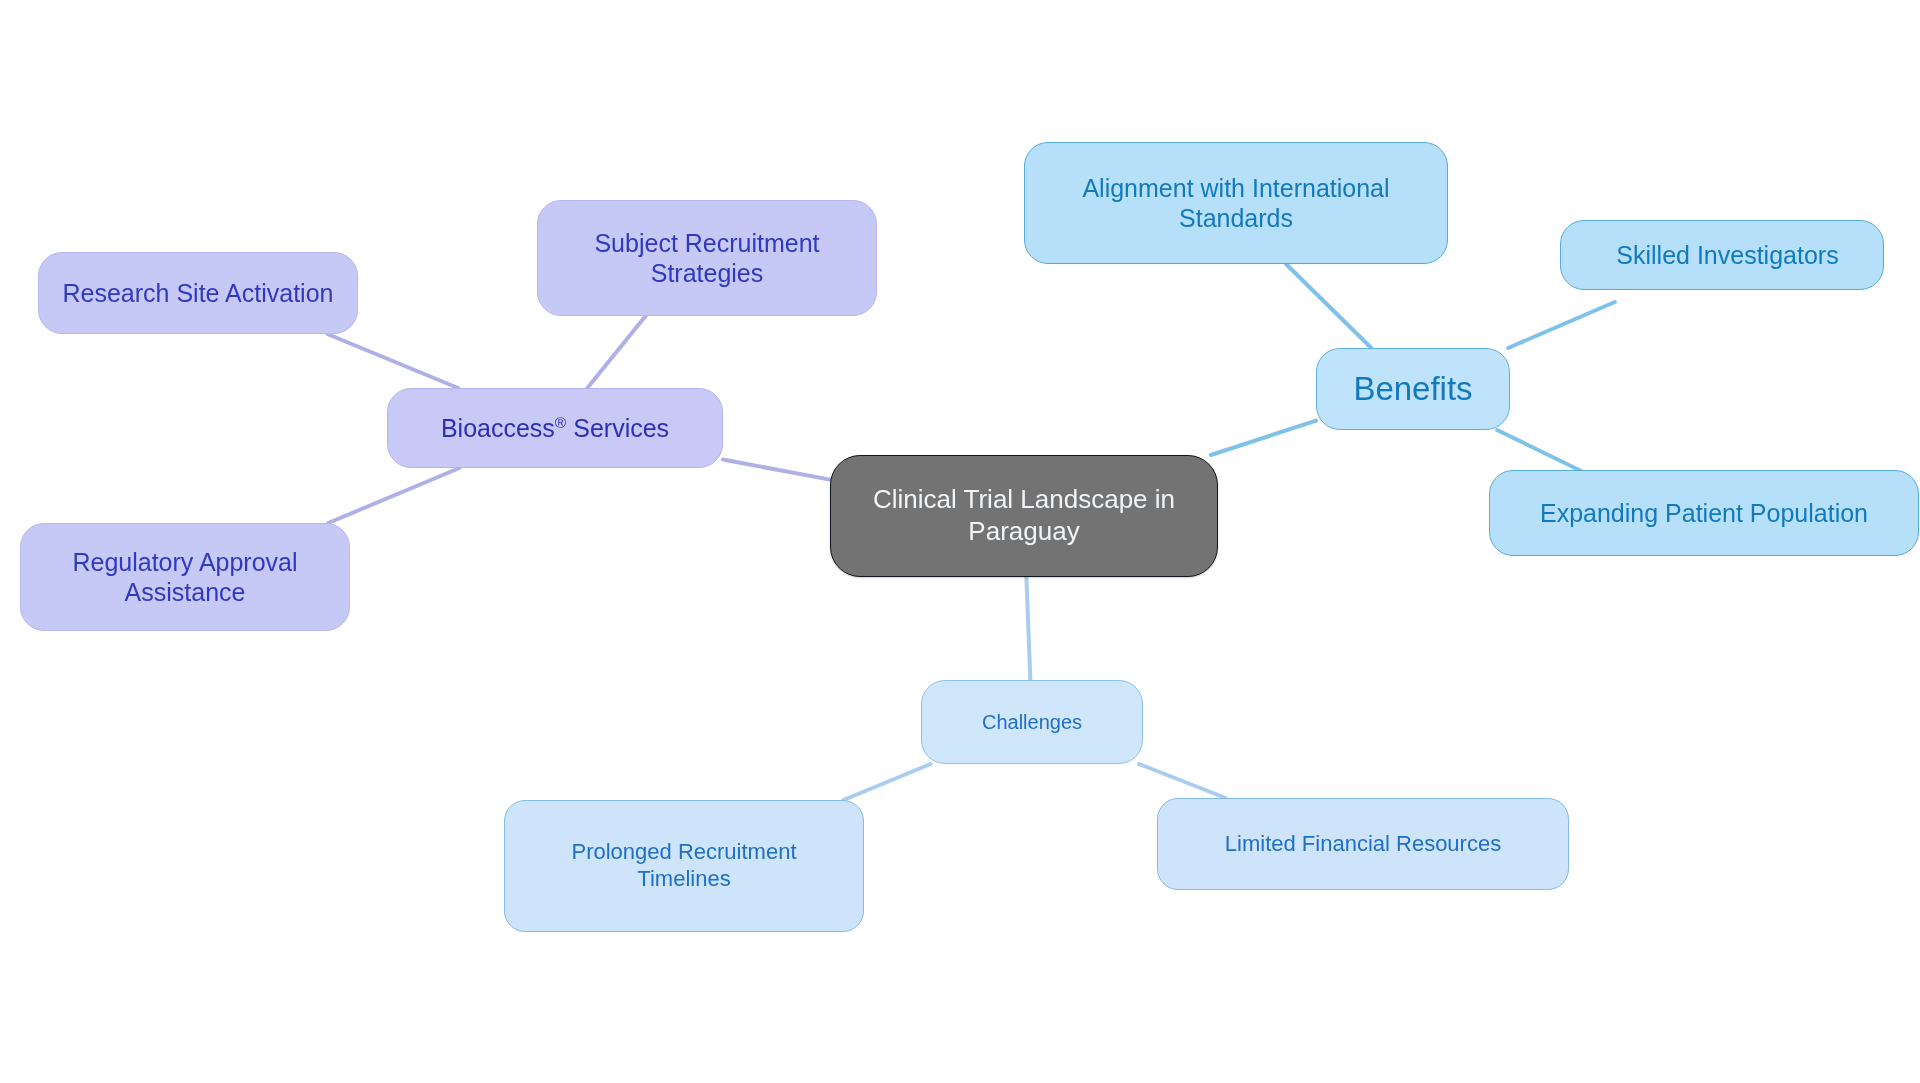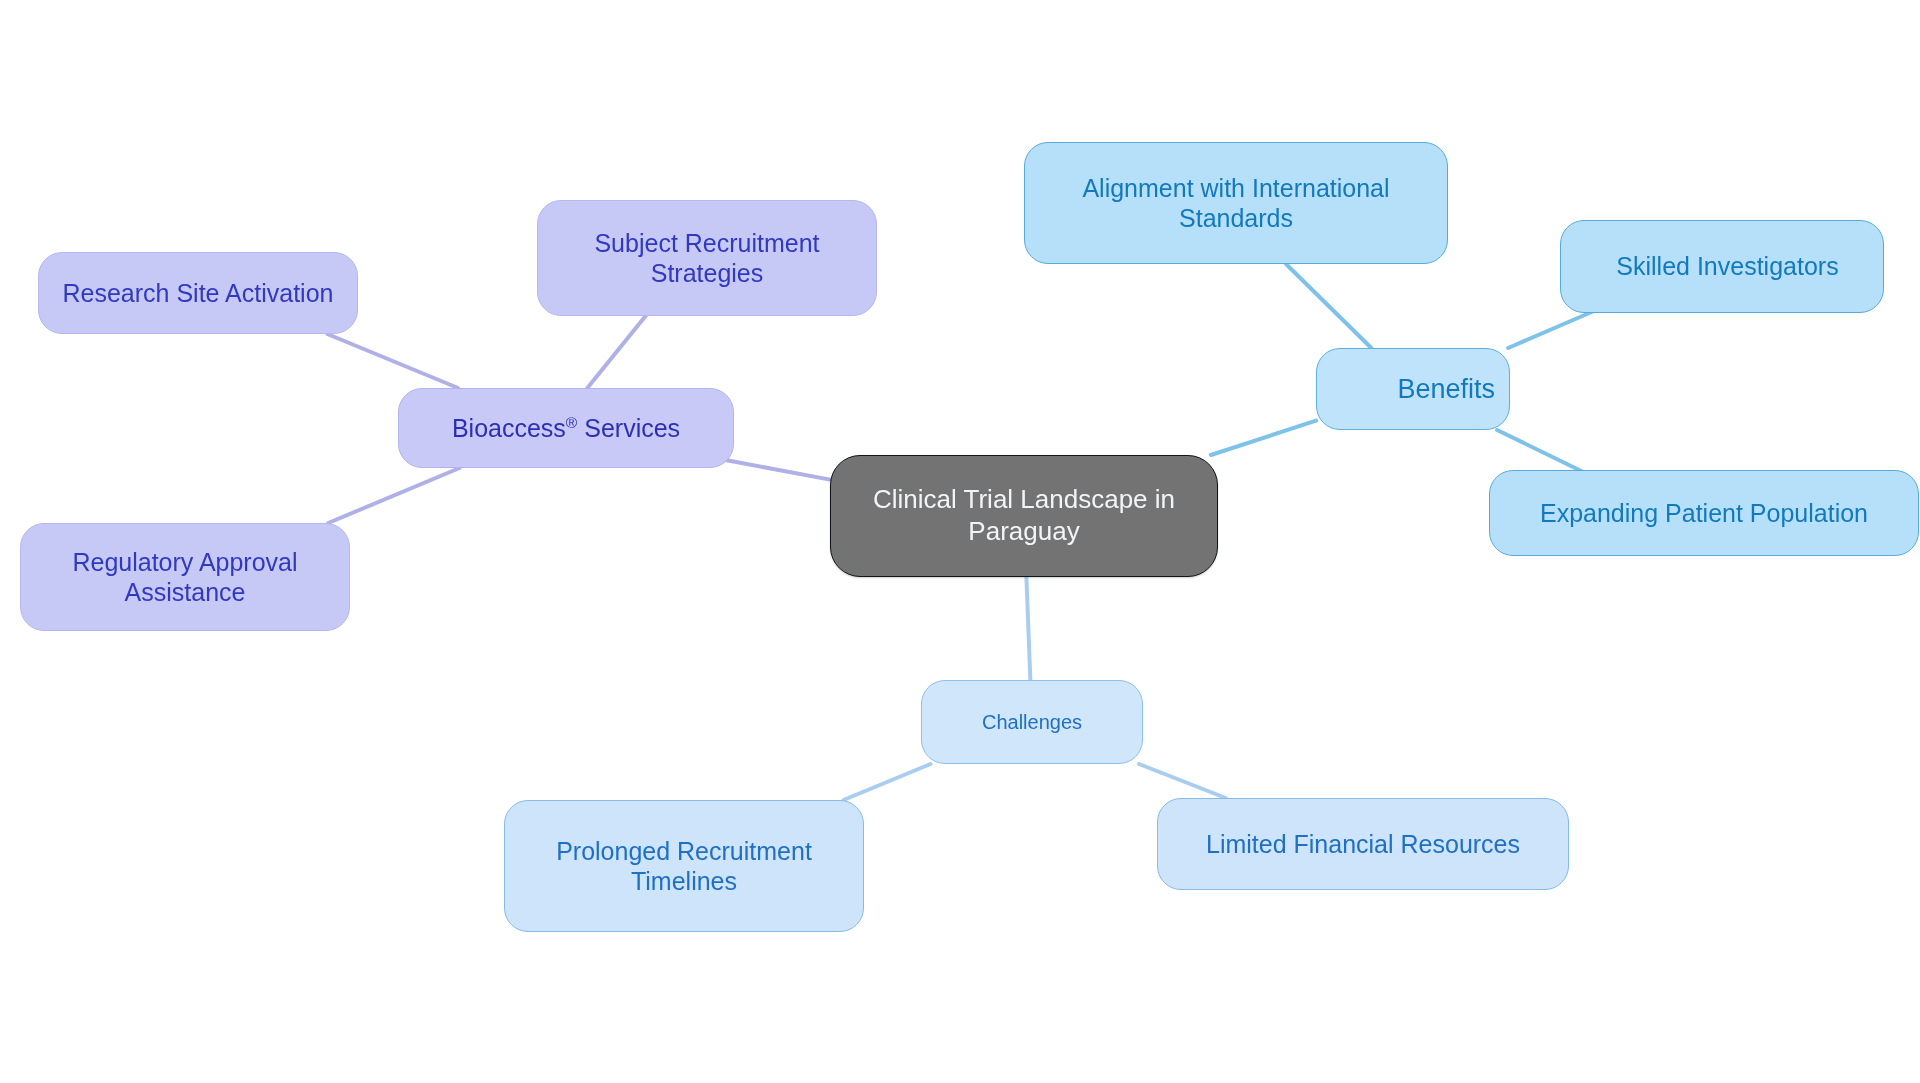--- a/index.html
+++ b/index.html
@@ -61,42 +61,42 @@
     background: #c6c8f5;
     border-color: #b6b8ef;
     color: #3039c0;
     font-size: 25px;
   }
   
   .node.sky-branch {
     background: #bfe3fa;
     border-color: #5eb0e0;
     color: #1279bd;
-    font-size: 27px;
-    justify-content: flex-end;
+    font-size: 33px;
   }
   .node.sky-leaf {
     background: #b6e0f9;
     border-color: #56abdd;
     color: #1279bd;
     font-size: 25px;
     margin-left: 12px;
   }
   
   .node.blue-branch {
     background: #cfe6fb;
     border-color: #8cc0ea;
     color: #1f6fc4;
     font-size: 20px;
   }
   .node.blue-leaf {
     background: #cde4fa;
     border-color: #86bbe8;
     color: #1f6fc4;
-    font-size: 25px;
+    font-size: 22px;
+    border-radius: 21px;
   }
   .reg {
     font-size: 0.62em;
     vertical-align: super;
     line-height: 0;
   }
 </style>
 </head>
 <body>
 
@@ -114,21 +114,21 @@
       <line x1="1497.110294117647" y1="430" x2="1603.7867647058824" y2="482" stroke="#7ec2ea" stroke-width="4" stroke-linecap="round"></line>
       <line x1="930.5" y1="764" x2="843.5" y2="800" stroke="#a8cdf0" stroke-width="4" stroke-linecap="round"></line>
       <line x1="1139.0655737704917" y1="764" x2="1225.7377049180327" y2="798" stroke="#a8cdf0" stroke-width="4" stroke-linecap="round"></line>
     </svg>
 
   <div class="node root" style="left: 830px; top: 455px; width: 388px; height: 122px;">
     <span>Clinical Trial Landscape in
 Paraguay</span>
   </div>
 
-  <div class="node purple-branch" style="left: 387px; top: 388px; width: 336px; height: 80px; margin-left: 11px;">
+  <div class="node purple-branch" style="left: 387px; top: 388px; width: 336px; height: 80px;">
     <span><span>Bioaccess</span><span class="reg">®</span><span> Services</span></span>
   </div>
 
   <div class="node purple-leaf" style="left: 38px; top: 252px; width: 320px; height: 82px;">
     <span>Research Site Activation</span>
   </div>
 
   <div class="node purple-leaf" style="left: 537px; top: 200px; width: 340px; height: 116px;">
     <span>Subject Recruitment
 Strategies</span>
@@ -141,21 +141,21 @@
 
   <div class="node sky-branch" style="left: 1316px; top: 348px; width: 194px; height: 82px;">
     <span>Benefits</span>
   </div>
 
   <div class="node sky-leaf" style="left: 1012px; top: 142px; width: 424px; height: 122px;">
     <span>Alignment with International
 Standards</span>
   </div>
 
-  <div class="node sky-leaf" style="left: 1548px; top: 220px; width: 324px; height: 93px; padding-left: 25px;">
+  <div class="node sky-leaf" style="left: 1548px; top: 220px; width: 324px; height: 70px; padding-left: 25px;">
     <span>Skilled Investigators</span>
   </div>
 
   <div class="node sky-leaf" style="left: 1477px; top: 470px; width: 430px; height: 86px;">
     <span>Expanding Patient Population</span>
   </div>
 
   <div class="node blue-branch" style="left: 921px; top: 680px; width: 222px; height: 84px;">
     <span>Challenges</span>
   </div>

